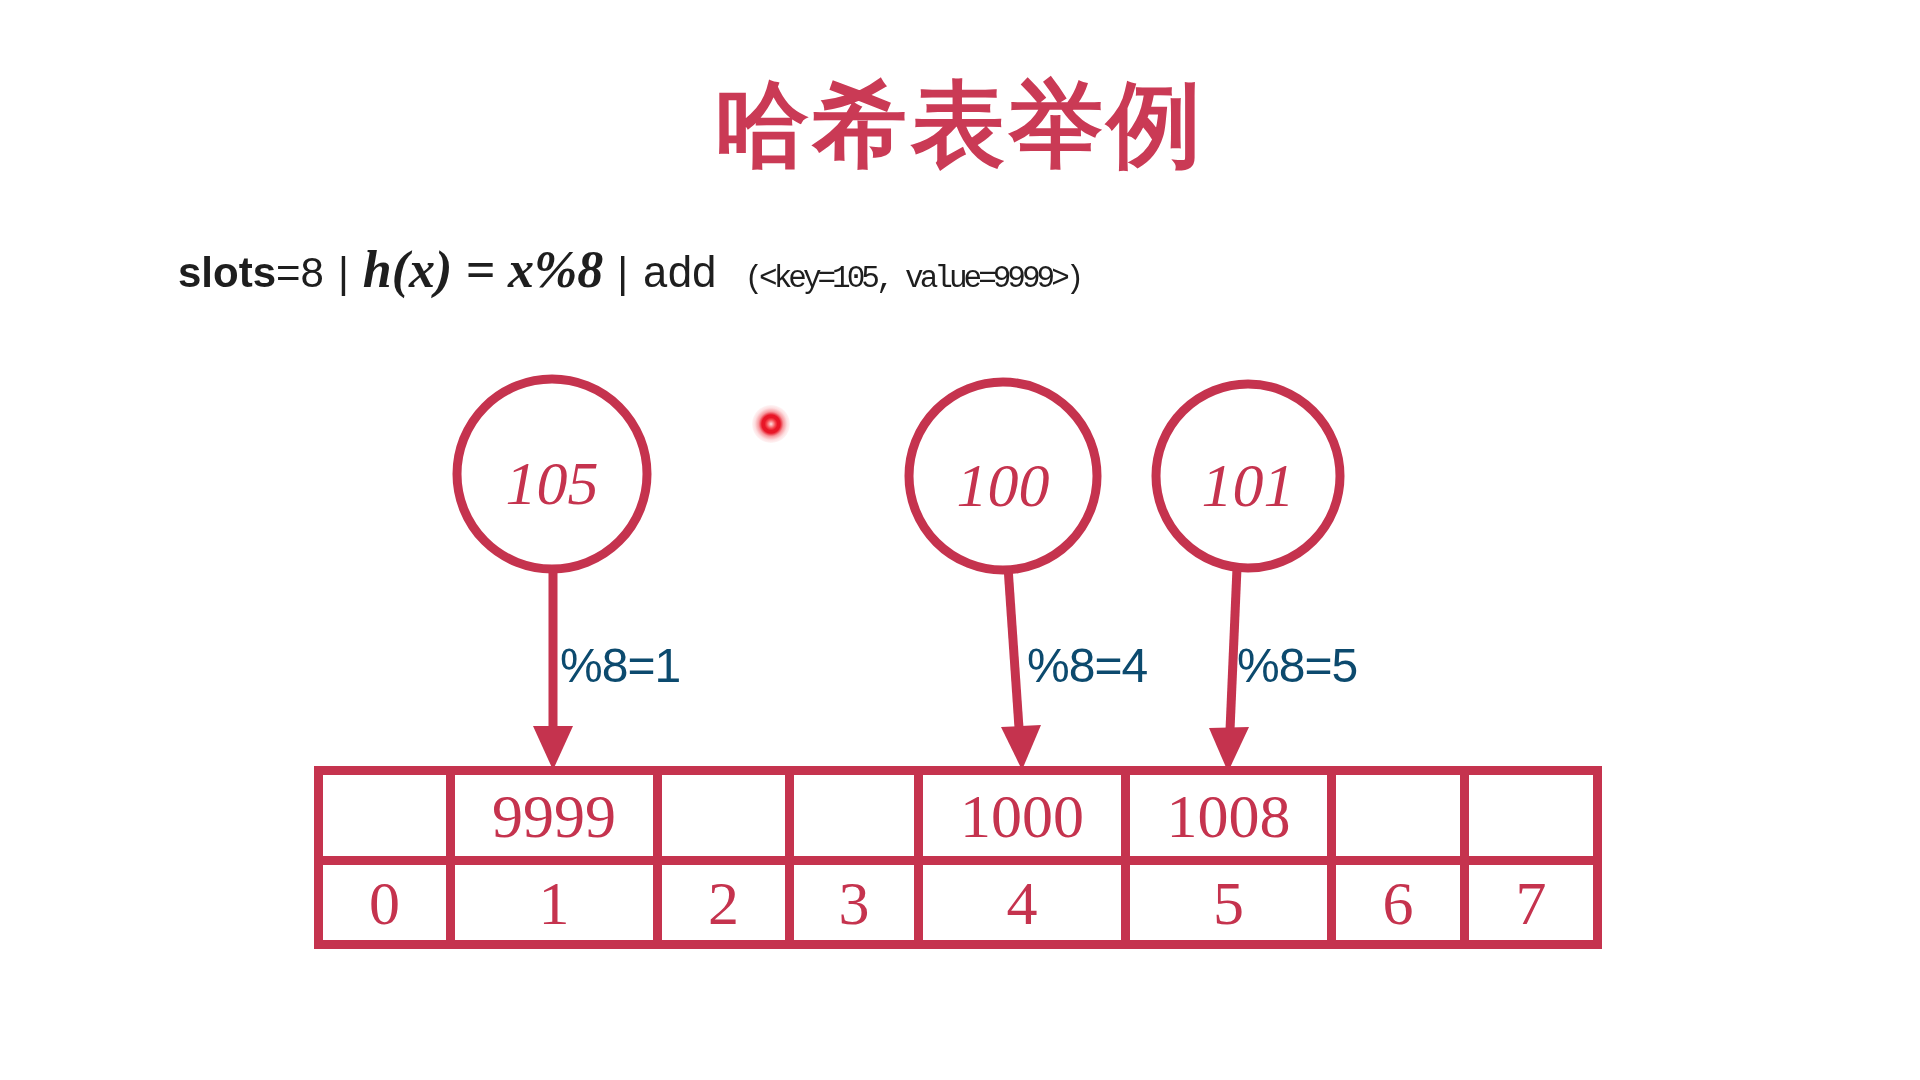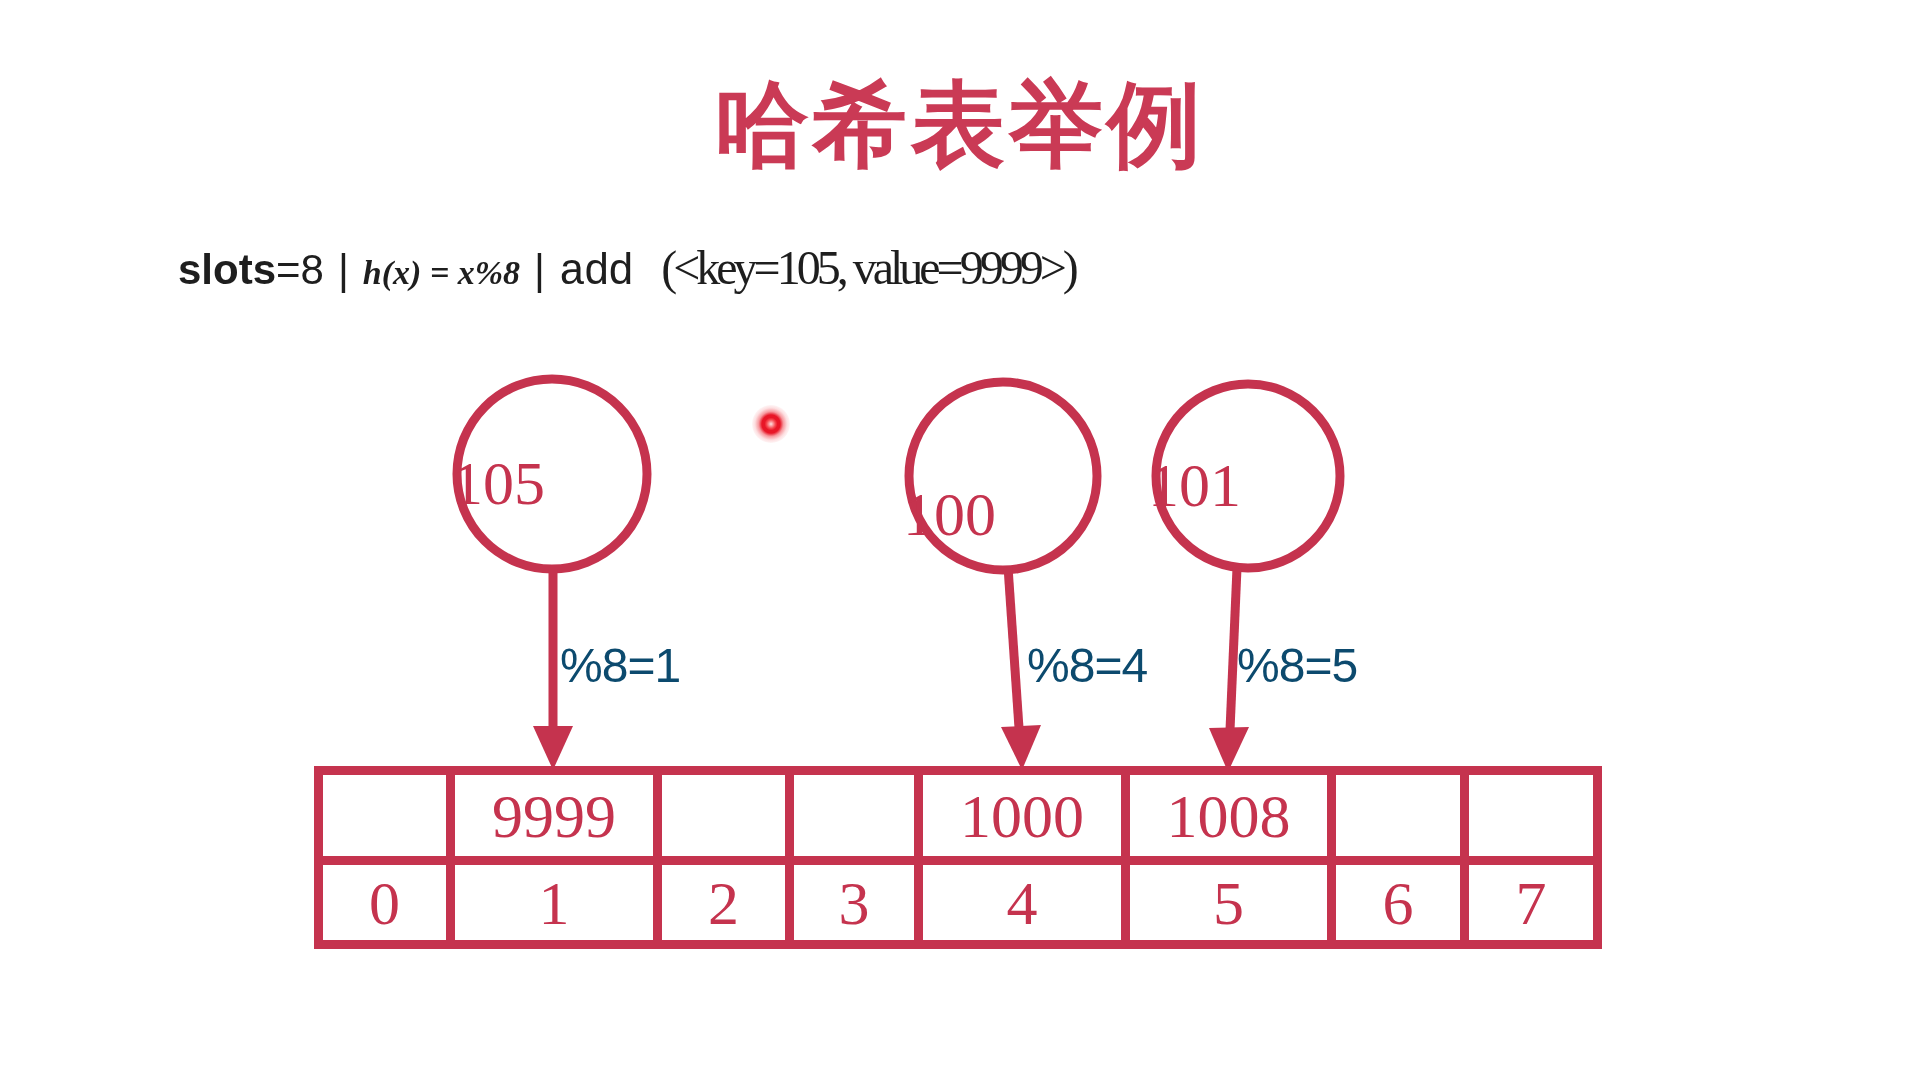--- a/index.html
+++ b/index.html
@@ -25,38 +25,38 @@
 
   
   .formula{
     left:178px;top:240px;
     display:flex;align-items:baseline;
     color:#1e1e1e;white-space:pre;
   }
   .f-sans-b {font-size:42px;font-weight:700;font-family:"Liberation Sans",sans-serif;}
   .f-sans   {font-size:42px;font-weight:400;font-family:"Liberation Sans",sans-serif;}
   .f-pipe   {font-size:42px;font-weight:400;margin:0 14px;font-family:"Liberation Sans",sans-serif;}
-  .f-math   {font-size:34px;font-weight:700;font-style:italic;font-family:"Liberation Serif",serif;}
+  .f-math   {font-size:52px;font-weight:700;font-style:italic;font-family:"Liberation Serif",serif;}
   .f-mono-b {font-size:44px;font-weight:400;font-family:"Liberation Mono",monospace;letter-spacing:-2px;}
-  .f-mono   {font-size:48px;font-weight:400;font-family:Liberation Serif, serif;letter-spacing:-4px;padding-left:29px;}
+  .f-mono   {font-size:31px;font-weight:400;font-family:Liberation Mono, monospace;letter-spacing:-4px;padding-left:29px;}
 
   
   svg.overlay{left:0;top:0;pointer-events:none;}
   .stroke{stroke:#C5334E;fill:none;stroke-width:9px;}
   .fillhead{fill:#C5334E;stroke:none;}
 
   
   .red-serif{
     color:#C5334E;
     font-family:"Liberation Serif","DejaVu Serif",serif;
     font-size:62px;
     line-height:1;
   }
   .key-label{
-    width:200px;
+    width:200px;text-align:center;font-style:italic;
   }
 
   
   .mod-label{
     color:#0c4a6e;
     font-size:48px;
     letter-spacing:-1px;
     font-family:"Liberation Sans",sans-serif;
   }
 
@@ -113,21 +113,21 @@
     <polygon class="fillhead" points="553,770 533,726 573,726"></polygon>
 
     <line class="stroke" x1="1008" y1="567" x2="1019" y2="728"></line>
     <polygon class="fillhead" points="1022,770 1001,727 1041,725"></polygon>
 
     <line class="stroke" x1="1237" y1="568" x2="1230" y2="730"></line>
     <polygon class="fillhead" points="1228,772 1209,728 1249,727"></polygon>
   </svg>
 
   <div class="abs red-serif key-label" style="left:452px;top:452px;">105</div>
-  <div class="abs red-serif key-label" style="left:903px;top:454px;margin-top:29px;">100</div>
+  <div class="abs red-serif key-label" style="left:903px;top:454px;">100</div>
   <div class="abs red-serif key-label" style="left:1148px;top:454px;">101</div>
 
   <div class="abs mod-label" style="left:560px;top:638px;">%8=1</div>
   <div class="abs mod-label" style="left:1027px;top:638px;">%8=4</div>
   <div class="abs mod-label" style="left:1237px;top:638px;">%8=5</div>
 
   <div class="abs htable">
     <div class="cell red-serif"></div>
     <div class="cell red-serif">9999</div>
     <div class="cell red-serif"></div>

